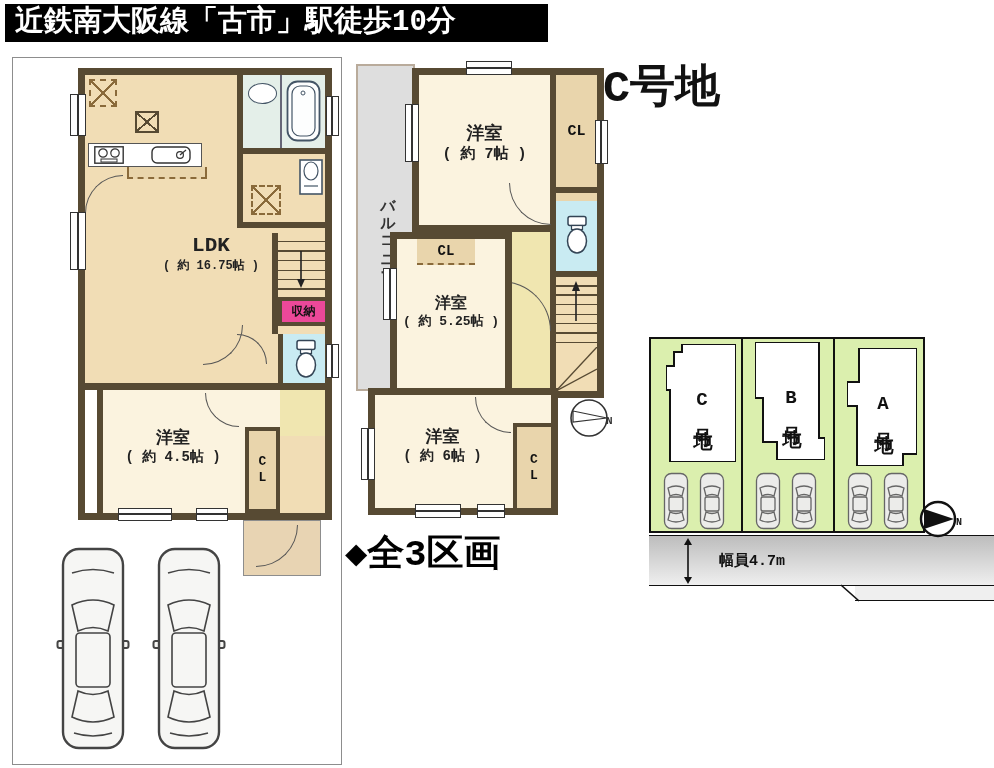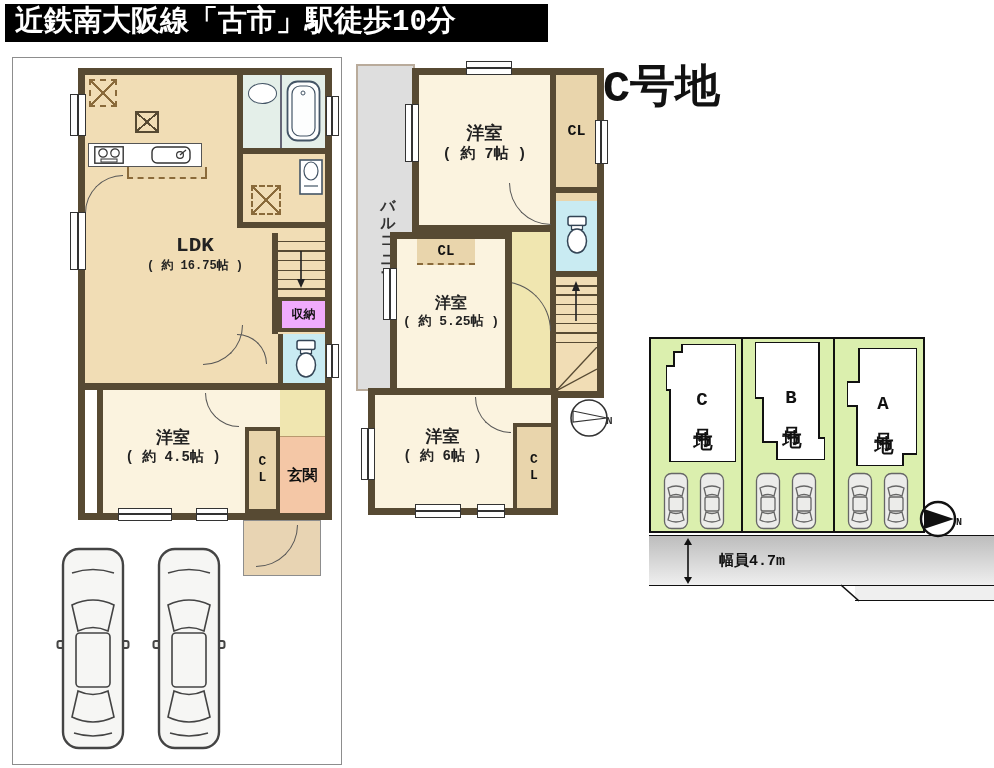--- a/index.html
+++ b/index.html
@@ -104,34 +104,34 @@
         <rect x="7" y="13" width="16" height="3" fill="none" stroke="#333" stroke-width="1"></rect>
       </svg>
       <svg class="abs" style="left:62px;top:2px;" width="40" height="18" viewBox="0 0 40 18">
         <rect x="1" y="1" width="38" height="16" rx="5" fill="#fff" stroke="#333" stroke-width="1.4"></rect>
         <circle cx="29" cy="9" r="3.4" fill="none" stroke="#333" stroke-width="1.2"></circle>
         <line x1="29" y1="9" x2="35" y2="4" stroke="#333" stroke-width="1.2"></line>
       </svg>
     </div>
     <div class="abs" style="left:42px;top:92px;width:80px;height:12px;background:#E9D5AC;border:2px dashed #8a6a3a;border-top:none;box-sizing:border-box;"></div>
 
-    <div class="room-label" style="left:20px;top:158px;width:180px;">
+    <div class="room-label" style="left:36px;top:158px;width:180px;">
       <span class="rn" style="font-size:21px;">LDK</span>
       <span class="rs" style="font-size:12px;">( 約 16.75帖 )</span>
     </div>
 
     <div class="wall" style="left:187px;top:158px;width:6px;height:101px;"></div>
     <div class="room steps-v" style="left:193px;top:158px;width:47px;height:60px;">
       <svg class="abs" style="left:18px;top:18px;" width="10" height="38" viewBox="0 0 10 38">
         <line x1="5" y1="0" x2="5" y2="30" stroke="#222" stroke-width="1.6"></line>
         <polygon points="1,28 9,28 5,37" fill="#222"></polygon>
       </svg>
     </div>
 
-    <div class="room" style="left:193px;top:222px;width:47px;height:35px;background:#f0abfc;border:4px solid #574A33;border-right:none;box-sizing:border-box;
+    <div class="room" style="left:193px;top:222px;width:47px;height:29px;background:#ec4899;border:4px solid #574A33;border-right:none;box-sizing:border-box;
                 display:flex;align-items:center;justify-content:center;">
       <span style="font-size:12px;font-weight:bold;">収納</span>
     </div>
 
     <div class="room" style="left:193px;top:259px;width:47px;height:49px;background:#C9EBF2;border-left:5px solid #574A33;box-sizing:border-box;">
       <svg class="abs" style="left:8px;top:5px;" width="30" height="40" viewBox="0 0 30 40">
         <rect x="6" y="1.5" width="18" height="9" rx="2" fill="#fff" stroke="#345" stroke-width="1.5"></rect>
         <rect x="9.5" y="10.5" width="11" height="4" fill="#fff" stroke="#345" stroke-width="1.2"></rect>
         <ellipse cx="15" cy="26" rx="9.5" ry="12" fill="#fff" stroke="#345" stroke-width="1.5"></ellipse>
       </svg>
@@ -146,24 +146,20 @@
         <span class="rs" style="font-size:14px;">( 約 4.5帖 )</span>
       </div>
     </div>
 
     <div class="room" style="left:160px;top:352px;width:35px;height:86px;background:#E9D5AC;border:4px solid #574A33;box-sizing:border-box;
                 display:flex;align-items:center;justify-content:center;">
       <span class="vtext" style="font-size:13px;font-weight:bold;letter-spacing:1px;">CL</span>
     </div>
 
     <div class="room" style="left:195px;top:315px;width:45px;height:46px;background:#F0E6B0;"></div>
-    <div class="room" style="left:195px;top:361px;width:45px;height:77px;background:#F4C7A6;border-top:1.6px solid #b9996f;box-sizing:border-box;
-                display:flex;align-items:center;justify-content:center;">
-      <span style="font-size:15px;font-weight:bold;">玄関</span>
-    </div>
 
     <div class="arc tl" style="left:0px;top:100px;width:38px;height:38px;"></div>
     <div class="arc br" style="left:118px;top:250px;width:40px;height:40px;"></div>
     <div class="arc tr" style="left:152px;top:259px;width:30px;height:30px;"></div>
     <div class="arc bl" style="left:120px;top:318px;width:34px;height:34px;"></div>
   </div>
 
   <div class="abs" style="left:243px;top:520px;width:78px;height:56px;background:#E8D4B3;border:1.5px solid #8d8d8d;box-sizing:border-box;">
     <div class="arc br" style="left:12px;top:4px;width:42px;height:42px;"></div>
   </div>
@@ -371,14 +367,15 @@
     <polygon points="2,39 10,39 6,46" fill="#111"></polygon>
   </svg>
   <div class="rw-label">幅員4.7m</div>
 
   <svg class="abs" style="left:918px;top:498px;z-index:2;" width="50" height="42" viewBox="0 0 50 42">
     <circle cx="20" cy="21" r="17" fill="#fff" stroke="#111" stroke-width="2.4"></circle>
     <polygon points="6,11 36,21 6,31" fill="#111"></polygon>
     <text x="38" y="27" font-size="10" font-weight="bold" fill="#111">N</text>
   </svg>
 
+  <div class="feature" style="left:345px;top:528px;font-size:37px;">◆全3区画</div>
 
 </div>
 
 </body></html>

